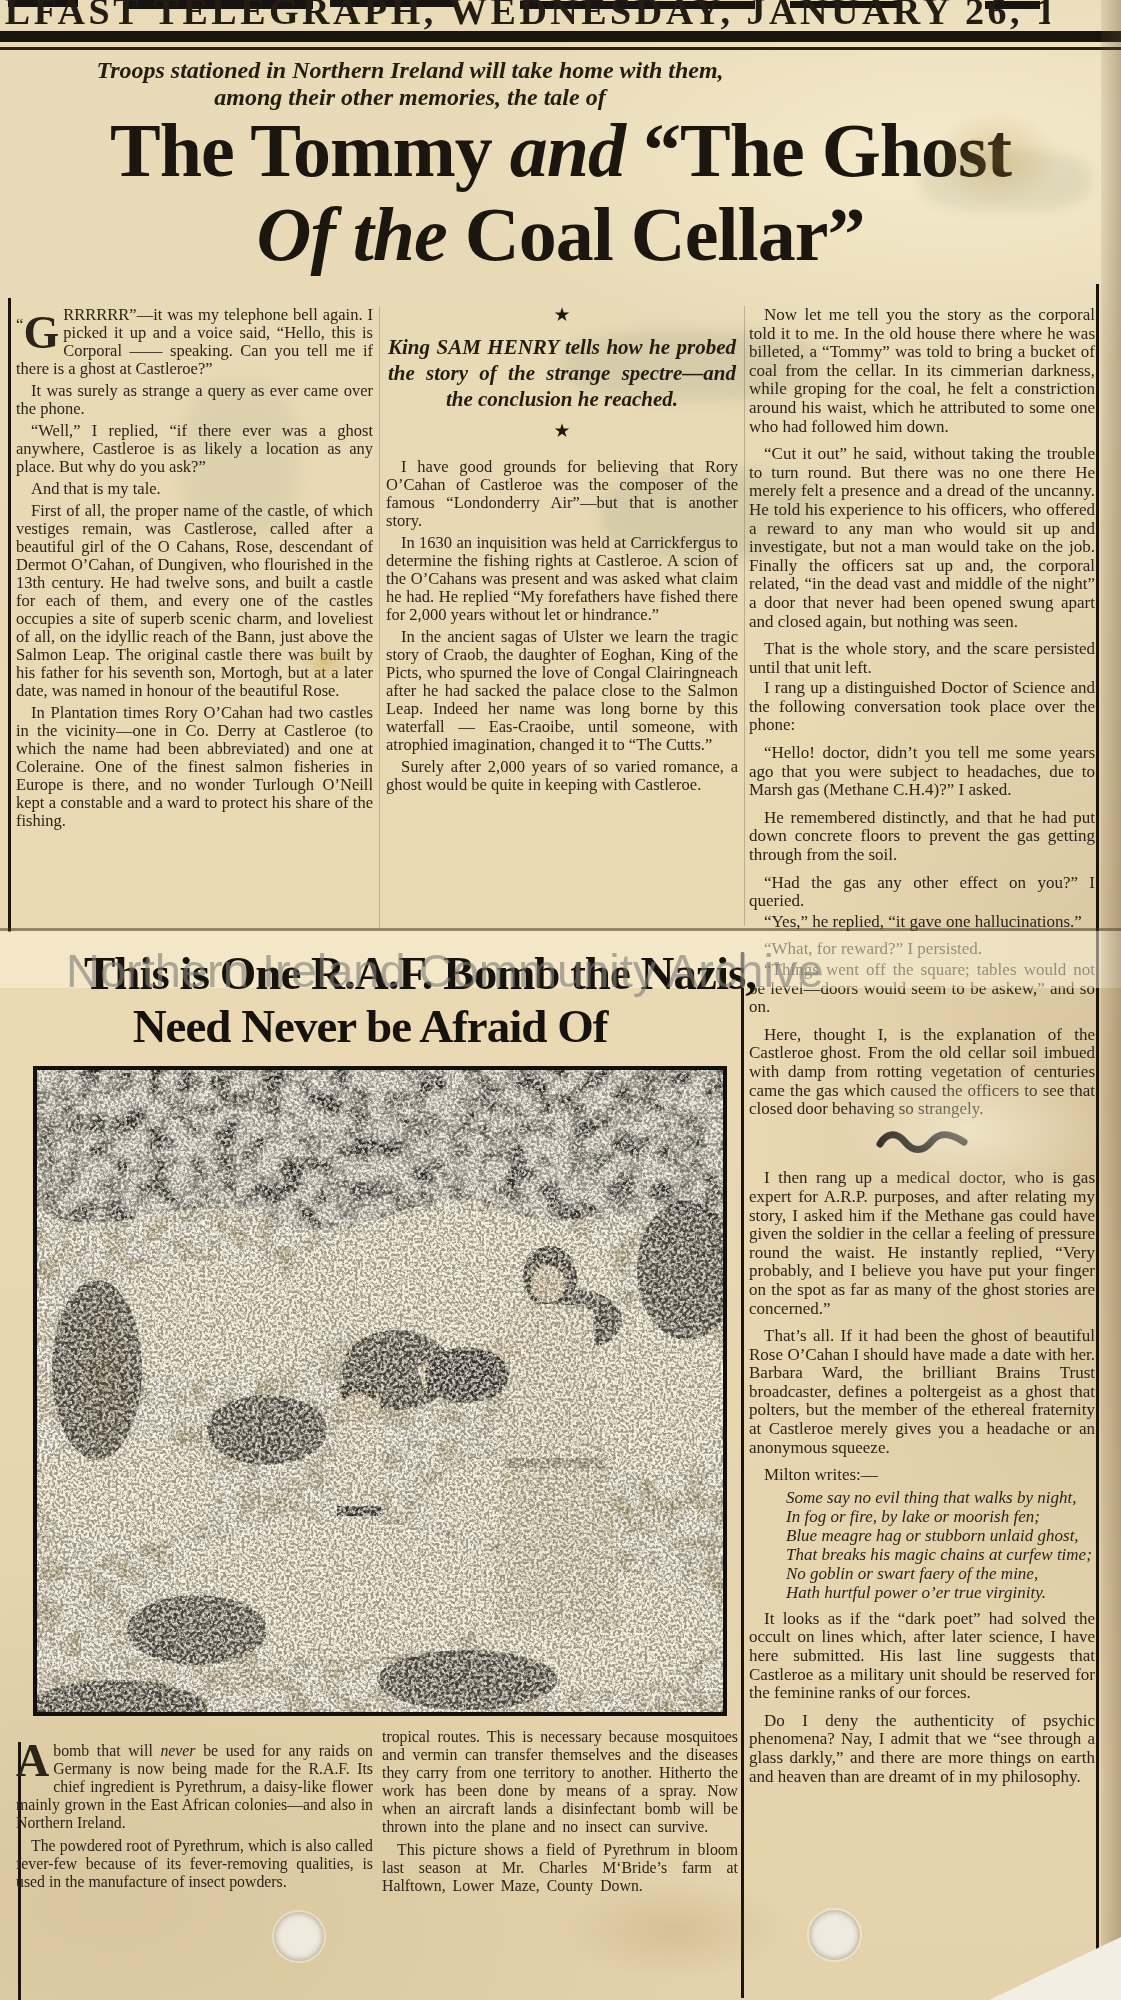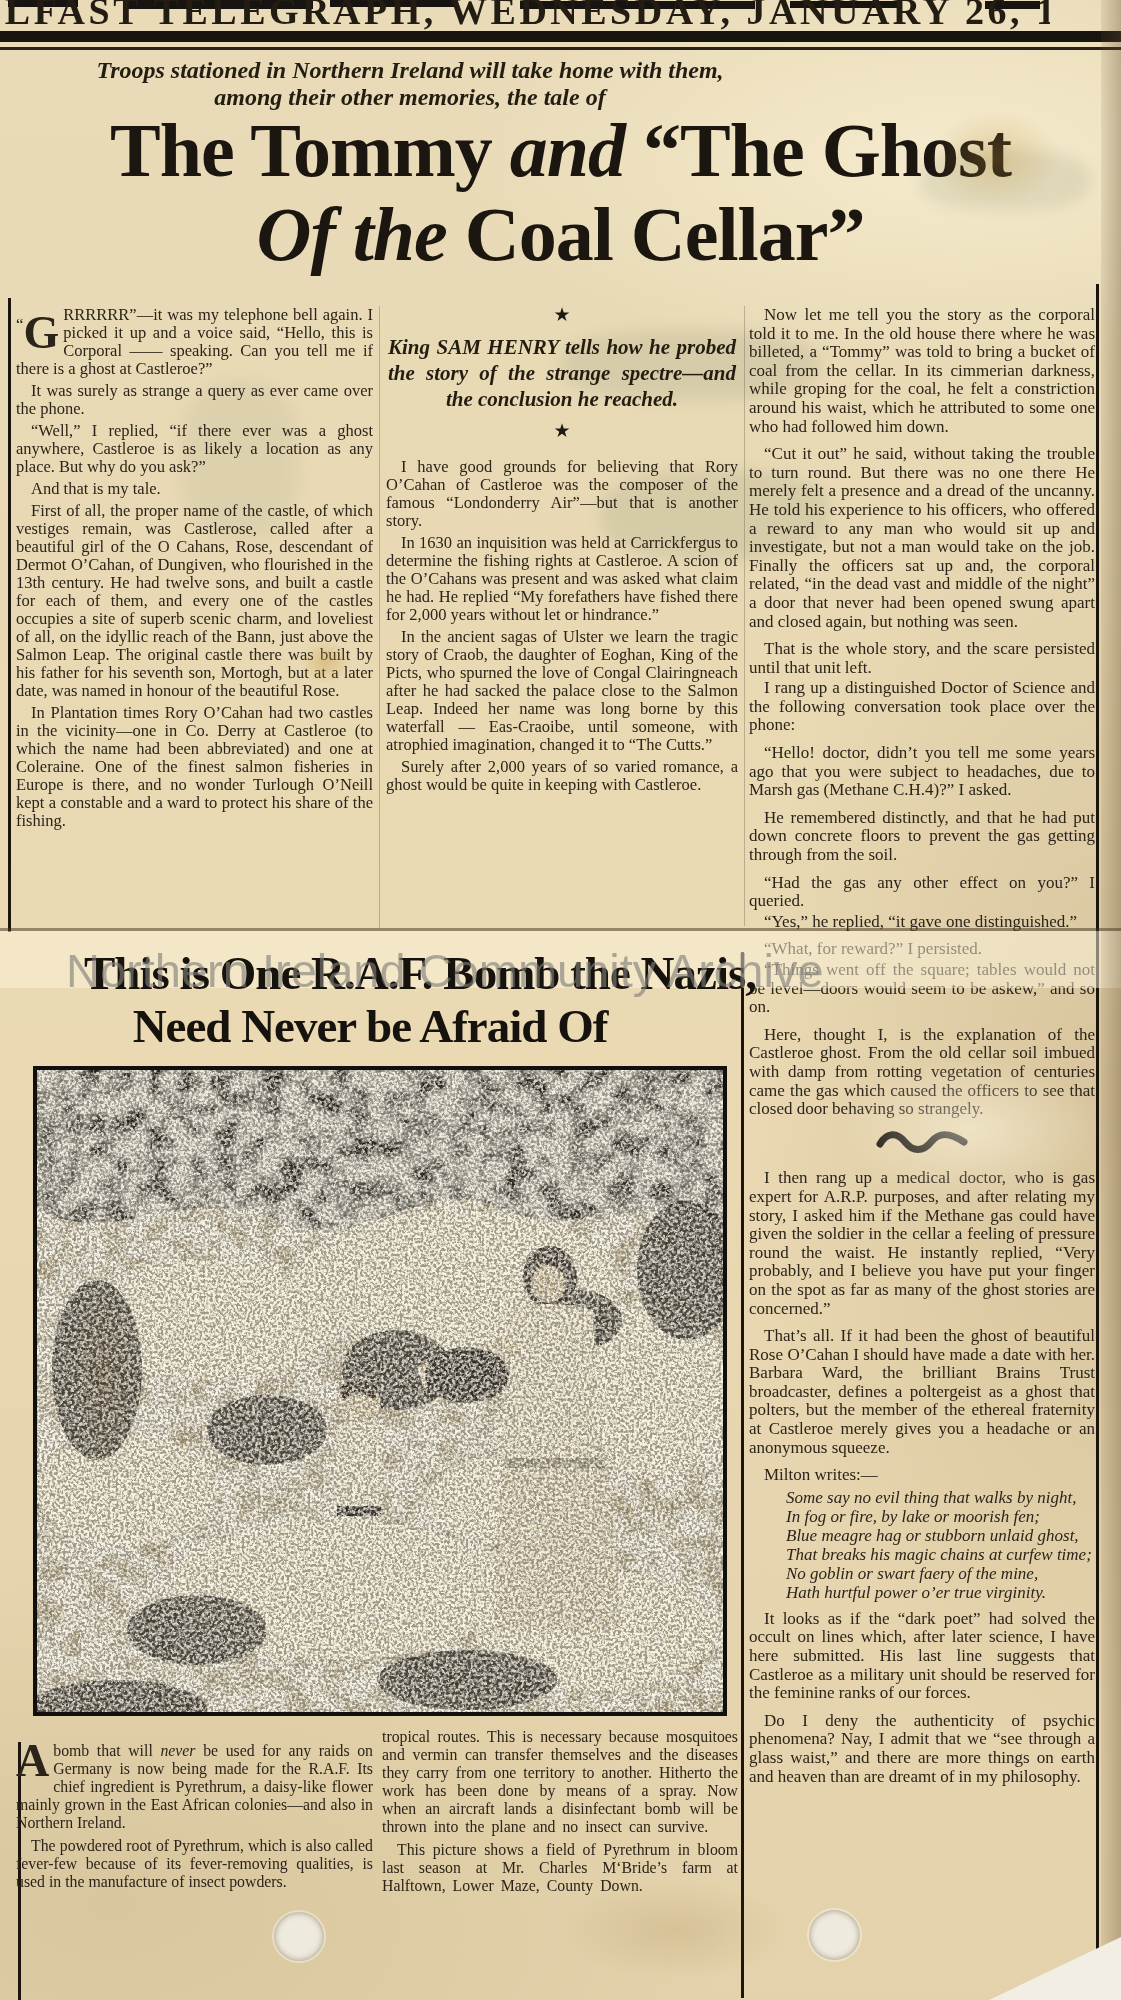--- a/index.html
+++ b/index.html
@@ -127,42 +127,42 @@
   </div>
 
   <div class="col col3">
     <p>Now let me tell you the story as the corporal told it to me.  In the old house there where he was billeted, a “Tommy” was told to bring a bucket of coal from the cellar.  In its cimmerian darkness, while groping for the coal, he felt a constriction around his waist, which he attributed to some one who had followed him down.</p>
     <p>“Cut it out” he said, without taking the trouble to turn round.  But there was no one there  He merely felt a presence and a dread of the uncanny. He told his experience to his officers, who offered a reward to any man who would sit up and investigate, but not a man would take on the job.  Finally the officers sat up and, the corporal related, “in the dead vast and middle of the night” a door that never had been opened swung apart and closed again, but nothing was seen.</p>
     <p style="margin-bottom:2px;">That is the whole story, and the scare persisted until that unit left.</p>
     <p>I rang up a distinguished Doctor of Science and the following conversation took place over the phone:</p>
     <p>“Hello! doctor, didn’t you tell me some years ago that you were subject to headaches, due to Marsh gas (Methane C.H.4)?” I asked.</p>
     <p>He remembered distinctly, and that he had put down concrete floors to prevent the gas getting through from the soil.</p>
     <p style="margin-bottom:2px;">“Had the gas any other effect on you?” I queried.</p>
-    <p>“Yes,” he replied, “it gave one distinguished.”</p>
+    <p>“Yes,” he replied, “it gave one hallucinations.”</p>
     <p style="margin-bottom:2px;">“What, for reward?” I persisted.</p>
     <p>“Things went off the square; tables would not be level—doors would seem to be askew,” and so on.</p>
     <p>Here, thought I, is the explanation of the Castleroe ghost.  From the old cellar soil imbued with damp from rotting vegetation of centuries came the gas which caused the officers to see that closed door behaving so strangely.</p>
     <span class="ornament">
       <svg width="96" height="24" viewBox="0 0 96 24" xmlns="http://www.w3.org/2000/svg">
         <path d="M6 15 C 13 3, 23 3, 31 13 S 49 23, 57 13 S 75 3, 90 13" stroke="#17130d" stroke-width="7" fill="none" stroke-linecap="round"></path>
       </svg>
     </span>
     <p>I then rang up a medical doctor, who is gas expert for A.R.P. purposes, and after relating my story, I asked him if the Methane gas could have given the soldier in the cellar a feeling of pressure round the waist.  He instantly replied, “Very probably, and I believe you have put your finger on the spot as far as many of the ghost stories are concerned.”</p>
     <p>That’s all.  If it had been the ghost of beautiful Rose O’Cahan I should have made a date with her.  Barbara Ward, the brilliant Brains Trust broadcaster, defines a poltergeist as a ghost that polters, but the member of the ethereal fraternity at Castleroe merely gives you a headache or an anonymous squeeze.</p>
     <p style="margin-bottom:3px;">Milton writes:—</p>
     <div class="poem">
       <div class="poemline">Some say no evil thing that walks by night,</div>
       <div class="poemline">In fog or fire, by lake or moorish fen;</div>
       <div class="poemline">Blue meagre hag or stubborn unlaid ghost,</div>
       <div class="poemline">That breaks his magic chains at curfew time;</div>
       <div class="poemline">No goblin or swart faery of the mine,</div>
       <div class="poemline">Hath hurtful power o’er true virginity.</div>
     </div>
     <p>It looks as if the “dark poet” had solved the occult on lines which, after later science, I have here submitted. His last line suggests that Castleroe as a military unit should be reserved for the feminine ranks of our forces.</p>
-    <p>Do I deny the authenticity of psychic phenomena?  Nay, I admit that we “see through a glass waist,” and there are more things on earth and heaven than are dreamt of in my philosophy.</p>
+    <p>Do I deny the authenticity of psychic phenomena?  Nay, I admit that we “see through a glass darkly,” and there are more things on earth and heaven than are dreamt of in my philosophy.</p>
   </div>
 
   <div class="seam"></div>
   <div class="strip"></div>
 
   <div class="a2h a2h1">This is One R.A.F. Bomb the Nazis,</div>
   <div class="a2h a2h2">Need Never be Afraid Of</div>
 
   <div class="watermark">Northern Ireland Community Archive</div>
 

